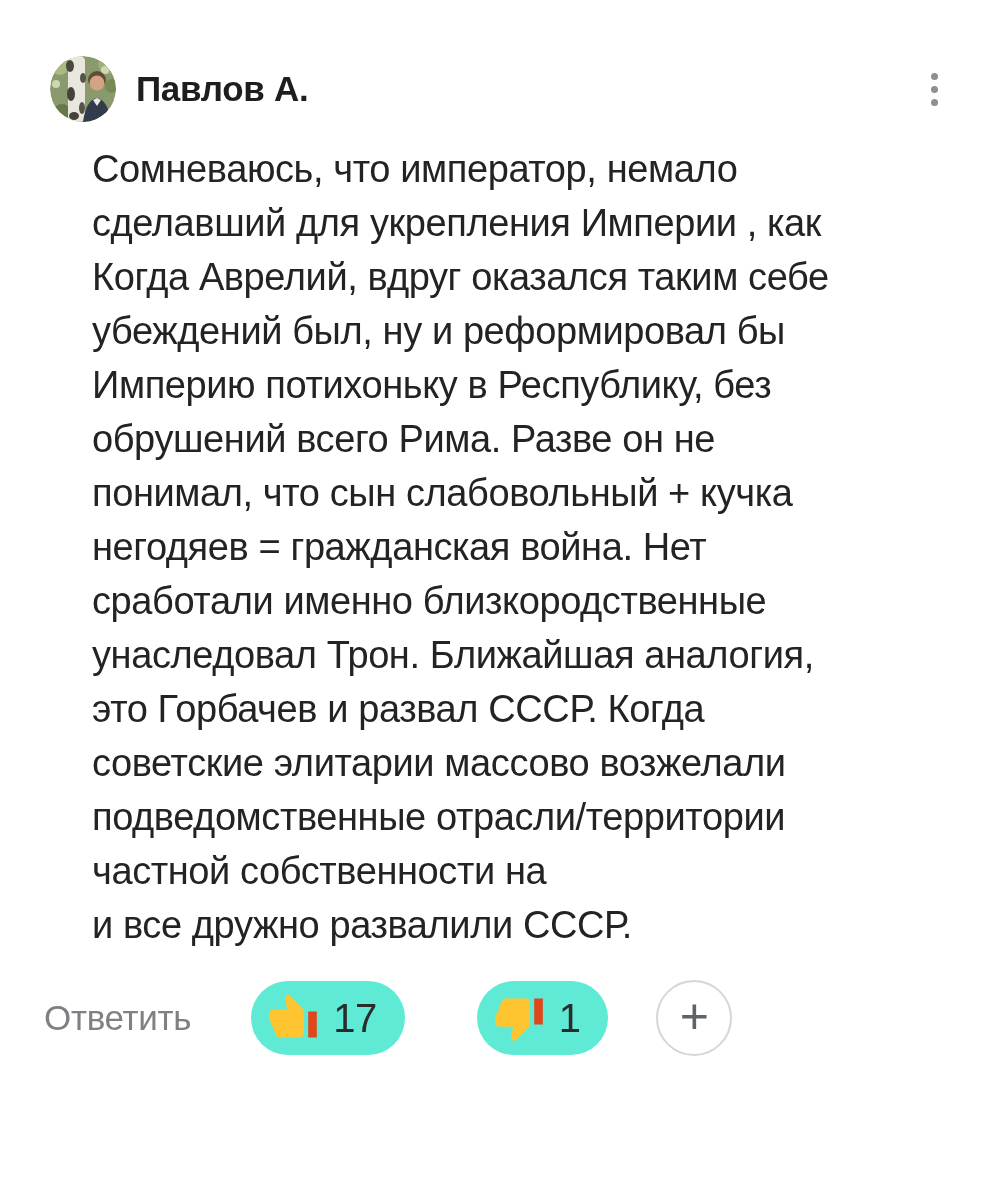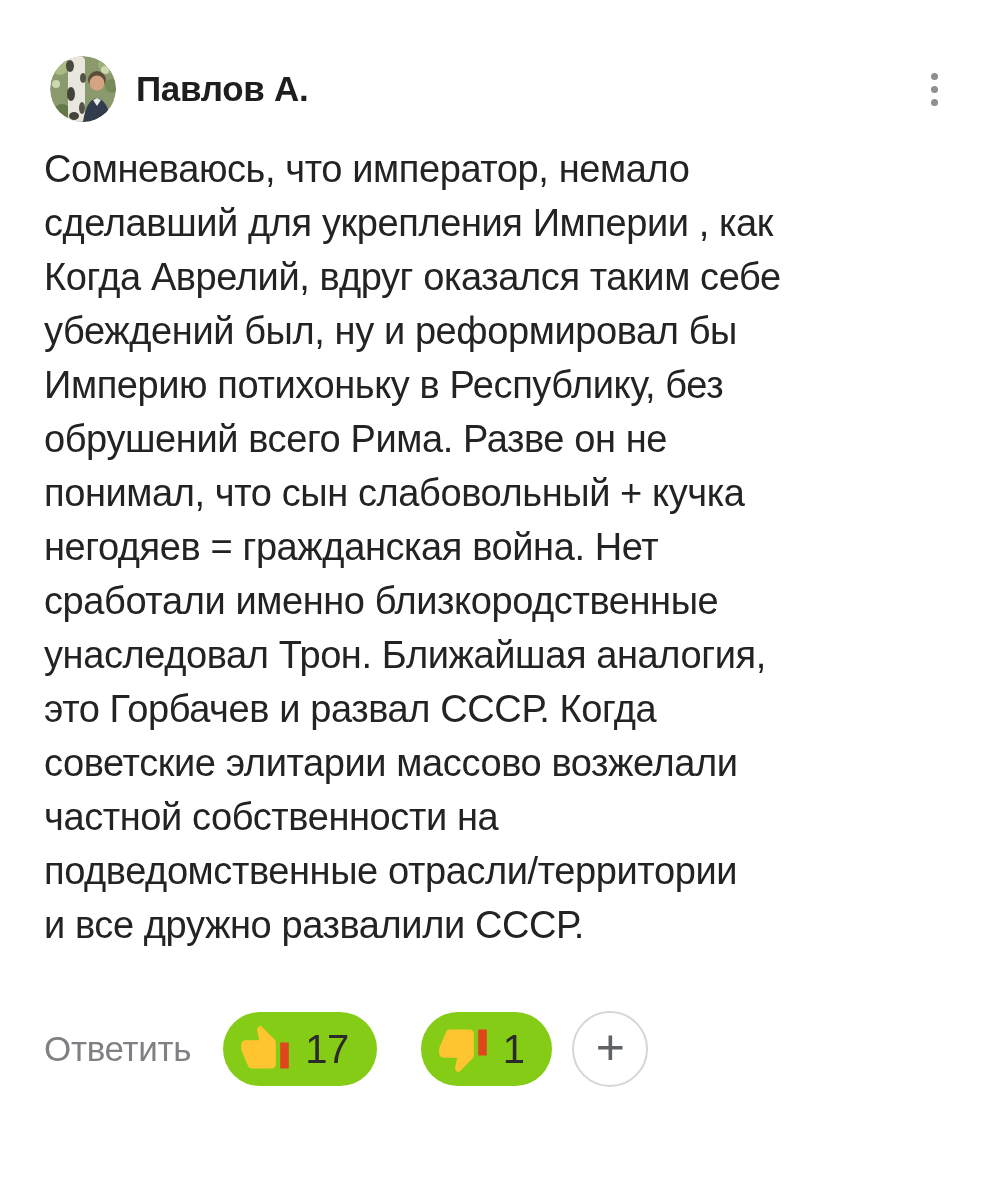--- a/index.html
+++ b/index.html
@@ -22,33 +22,33 @@
   .date { font-size: 34px; color: #9e9ea2; margin-left: 17px; letter-spacing: -0.3px; }
   .kebab {
     margin-left: auto; margin-right: 22px;
     display: flex; flex-direction: column; align-items: center; gap: 6px;
     padding: 6px; cursor: pointer; background: none; border: none;
   }
   .kebab i { display: block; width: 7px; height: 7px; border-radius: 50%; background: #8e8e93; }
 
   
   .comment-body { font-size: 38px; line-height: 54px; color: #232324; letter-spacing: -0.4px; }
-  .comment-body div { white-space: nowrap; }
+  .comment-body div { white-space: nowrap; margin-left: 48px; }
 
   
-  .comment-footer { display: flex; align-items: center; margin-top: 59px; height: 76px; }
+  .comment-footer { display: flex; align-items: center; margin-top: 28px; height: 76px; gap: 28px; }
   .reply-btn {
     background: none; border: none; cursor: pointer;
     font-family: inherit; font-size: 35px; color: #808084; letter-spacing: -0.3px;
     padding: 0; margin-right: 32px;
   }
   .pill {
     display: inline-flex; align-items: center;
     height: 74px; border-radius: 37px; border: none; cursor: pointer;
-    background: #84cc16; padding: 0 28px 0 16px; gap: 14px;
+    background: #5eead4; padding: 0 28px 0 16px; gap: 14px;
     font-family: inherit;
   }
   .pill .cnt { font-size: 40px; color: #2b2b2e; letter-spacing: -0.5px; }
   .pill-like { margin-right: 44px; }
   .pill-dislike { margin-right: 20px; }
   .emoji { width: 52px; height: 52px; display: block; }
   .add-btn {
     width: 76px; height: 76px; border-radius: 50%;
     background: #ffffff; border: 2px solid #d6d6d6; cursor: pointer;
     display: flex; align-items: center; justify-content: center;
@@ -104,22 +104,22 @@
       <div>Когда Аврелий, вдруг оказался таким себе</div>
       <div>убеждений был, ну и реформировал бы</div>
       <div>Империю потихоньку в Республику, без</div>
       <div>обрушений всего Рима. Разве он не</div>
       <div>понимал, что сын слабовольный + кучка</div>
       <div>негодяев = гражданская война. Нет</div>
       <div>сработали именно близкородственные</div>
       <div>унаследовал Трон. Ближайшая аналогия,</div>
       <div>это Горбачев и развал СССР. Когда</div>
       <div>советские элитарии массово возжелали</div>
+      <div>подведомственные отрасли/территории</div>
       <div>частной собственности на</div>
-      <div>подведомственные отрасли/территории</div>
       <div>и все дружно развалили СССР.</div>
     </div>
 
   <div class="comment-footer">
     <button class="reply-btn">Ответить</button>
 
     <button class="pill pill-like">
       <svg class="emoji" viewBox="0 0 24 24">
         <g transform="scale(-1,1) translate(-24,0)">
           <path fill="#ffc531" d="M23 10c0-1.1-.9-2-2-2h-6.31l.95-4.57.03-.32c0-.41-.17-.79-.44-1.06L14.17 1 7.59 7.59C7.22 7.95 7 8.45 7 9v10c0 1.1.9 2 2 2h9c.83 0 1.54-.5 1.84-1.22l3.02-7.05c.09-.23.14-.47.14-.73v-2z"></path>

